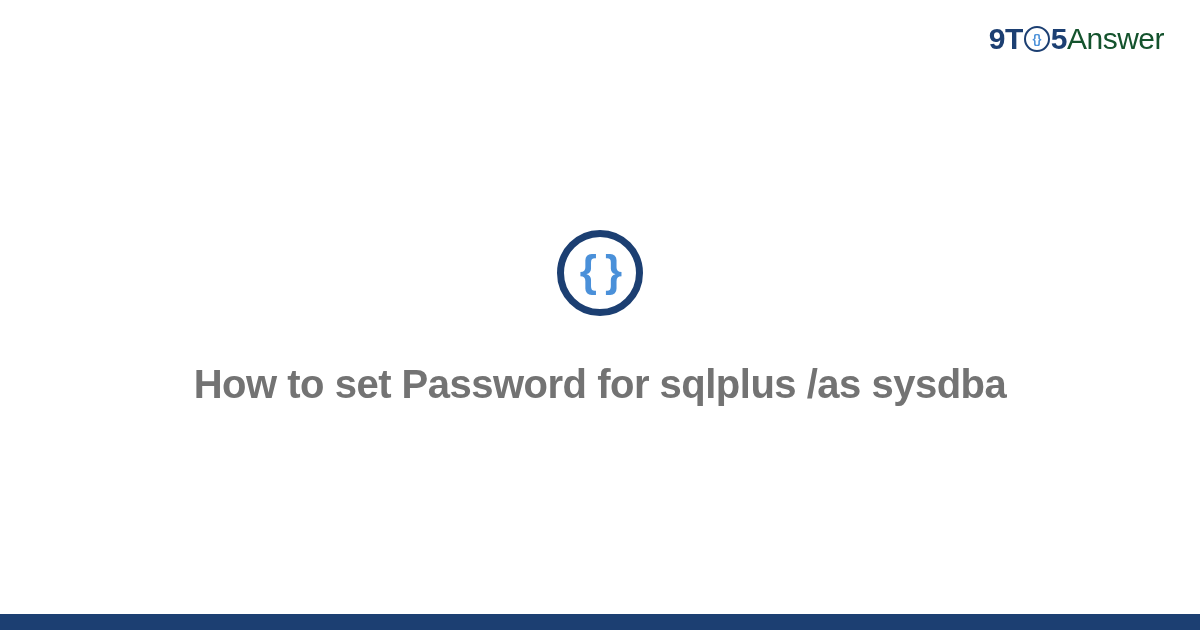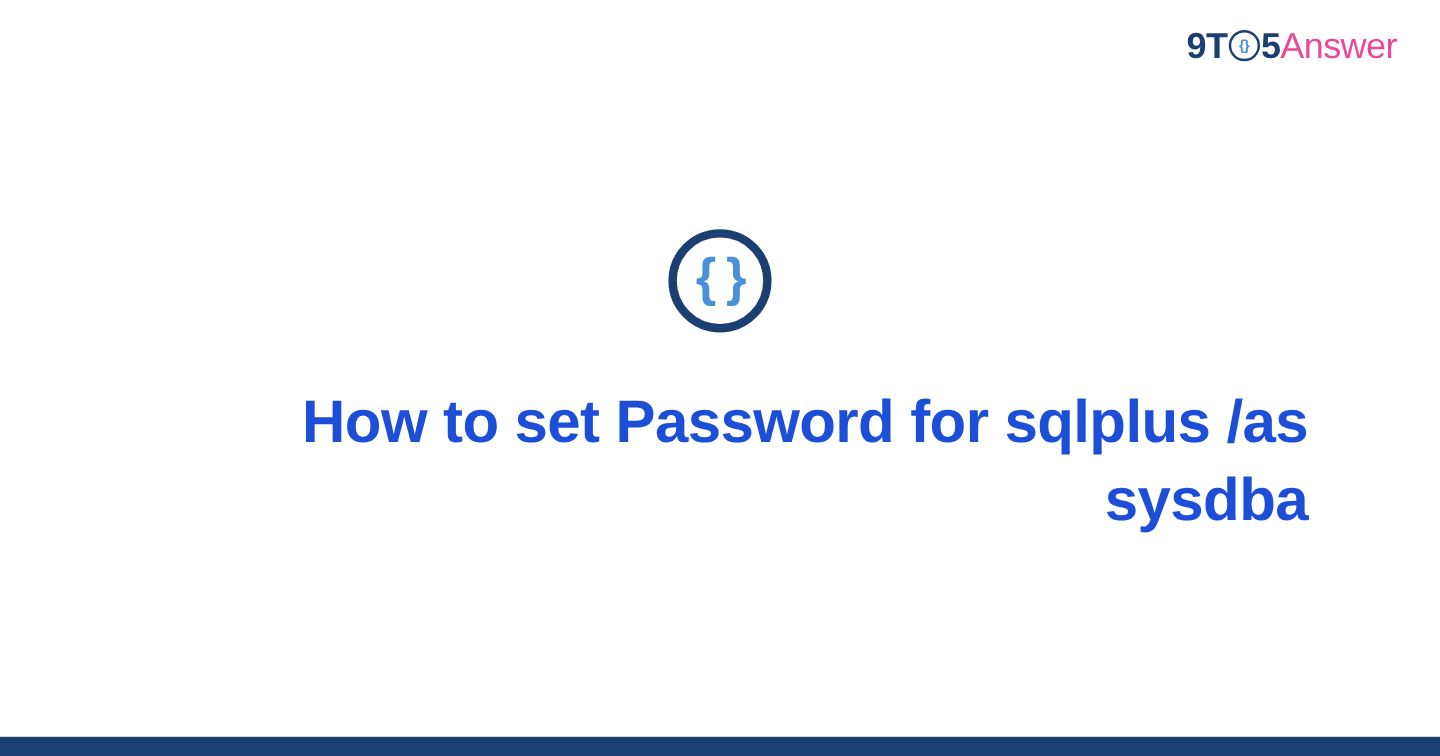--- a/index.html
+++ b/index.html
@@ -45,21 +45,21 @@
       vertical-align: middle;
       margin: 0 1px;
       position: relative;
       top: -2px;
     }
     .brand .five {
       color: #1c3f72;
       font-weight: 700;
     }
     .brand .answer {
-      color: #ec4899;
+      color: #14532d;
       font-weight: 500;
     }
     .content {
       position: absolute;
       top: 0;
       left: 0;
       width: 100%;
       height: 100%;
       display: flex;
       flex-direction: column;
@@ -81,24 +81,24 @@
       color: #4a90d9;
       font-size: 44px;
       font-weight: 700;
       font-family: "Segoe UI", Arial, sans-serif;
       letter-spacing: -2px;
       line-height: 1;
       position: relative;
       top: -2px;
     }
     .title {
-      color: #1d4ed8;
-      font-size: 50px;
+      color: #737373;
+      font-size: 40px;
       font-weight: 700;
-      text-align: right;
+      text-align: left;
       line-height: 1.3;
       max-width: 980px;
       letter-spacing: -0.5px;
     }
     .footer-bar {
       position: absolute;
       bottom: 0;
       left: 0;
       width: 100%;
       height: 16px;

